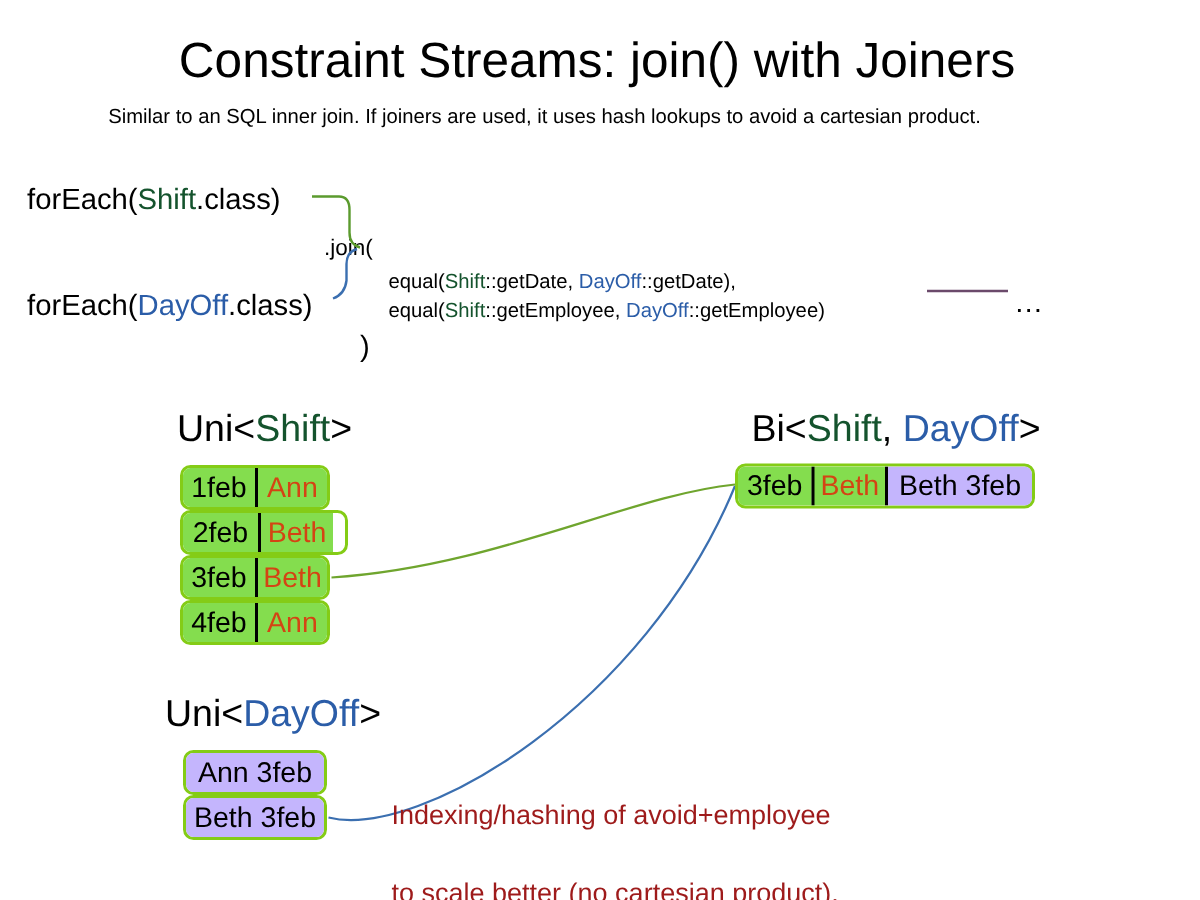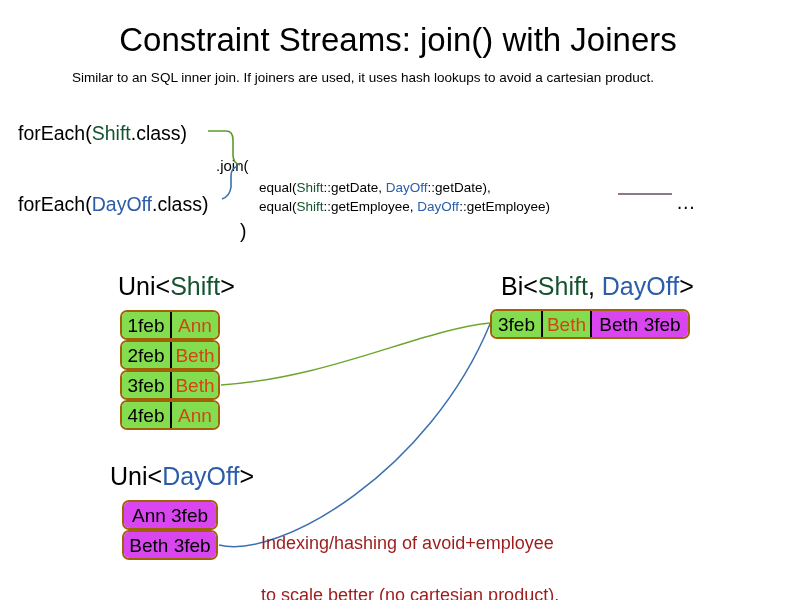--- a/index.html
+++ b/index.html
@@ -111,47 +111,47 @@
   }
   #heading-uni-shift  { left: 118px; top: 274px; }
   #heading-bi         { left: 501px; top: 274px; }
   #heading-uni-dayoff { left: 110px; top: 464px; }
 
   
   .fact-row {
     position: absolute;
     display: flex;
     align-items: stretch;
-    border: 2px solid #a16207;
+    border: 2px solid #84cc16;
     border-radius: 7px;
     box-sizing: border-box;
     overflow: hidden;
     height: 30px;
   }
   .cell {
     display: flex;
     align-items: center;
     justify-content: center;
     font-size: 19px;
     line-height: 19px;
     box-sizing: border-box;
     white-space: nowrap;
   }
   .cell + .cell { border-left: 2px solid #000; }
 
   .green { background: #84DD4E; }
-  .blue  { background: #d946ef; }
+  .blue  { background: #c4b5fd; }
 
   .cell-date     { color: #000; }
   .cell-employee { color: #D44414; }
   .cell-plain    { color: #000; }
 
   
   #shift-row-0 { left: 120px; top: 310px; width: 100px; }
-  #shift-row-1 { left: 120px; top: 340px; width: 100px; }
+  #shift-row-1 { left: 120px; top: 340px; width: 112px; }
   #shift-row-2 { left: 120px; top: 370px; width: 100px; }
   #shift-row-3 { left: 120px; top: 400px; width: 100px; }
   .shift-row .cell-date     { width: 50px; }
   .shift-row .cell-employee { width: 50px; }
 
   
   #bi-row { left: 490px; top: 309px; width: 200px; }
   #bi-row .cell-date     { width: 50px; }
   #bi-row .cell-employee { width: 50px; }
   #bi-row .cell-plain    { width: 100px; }

